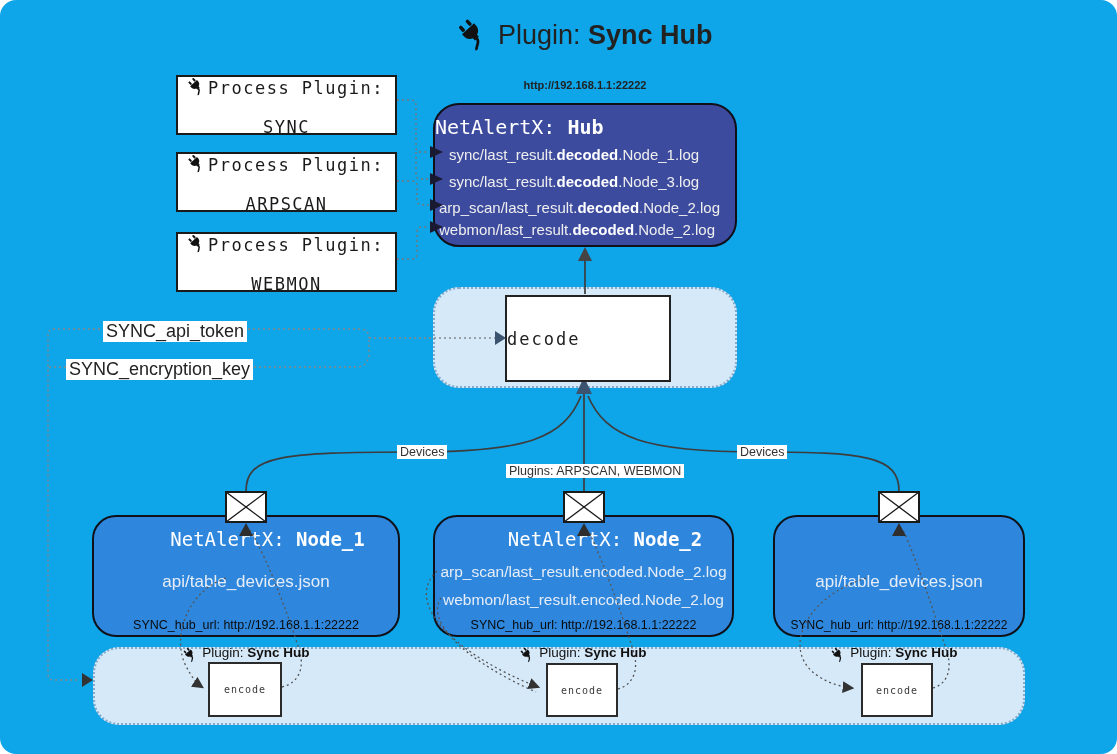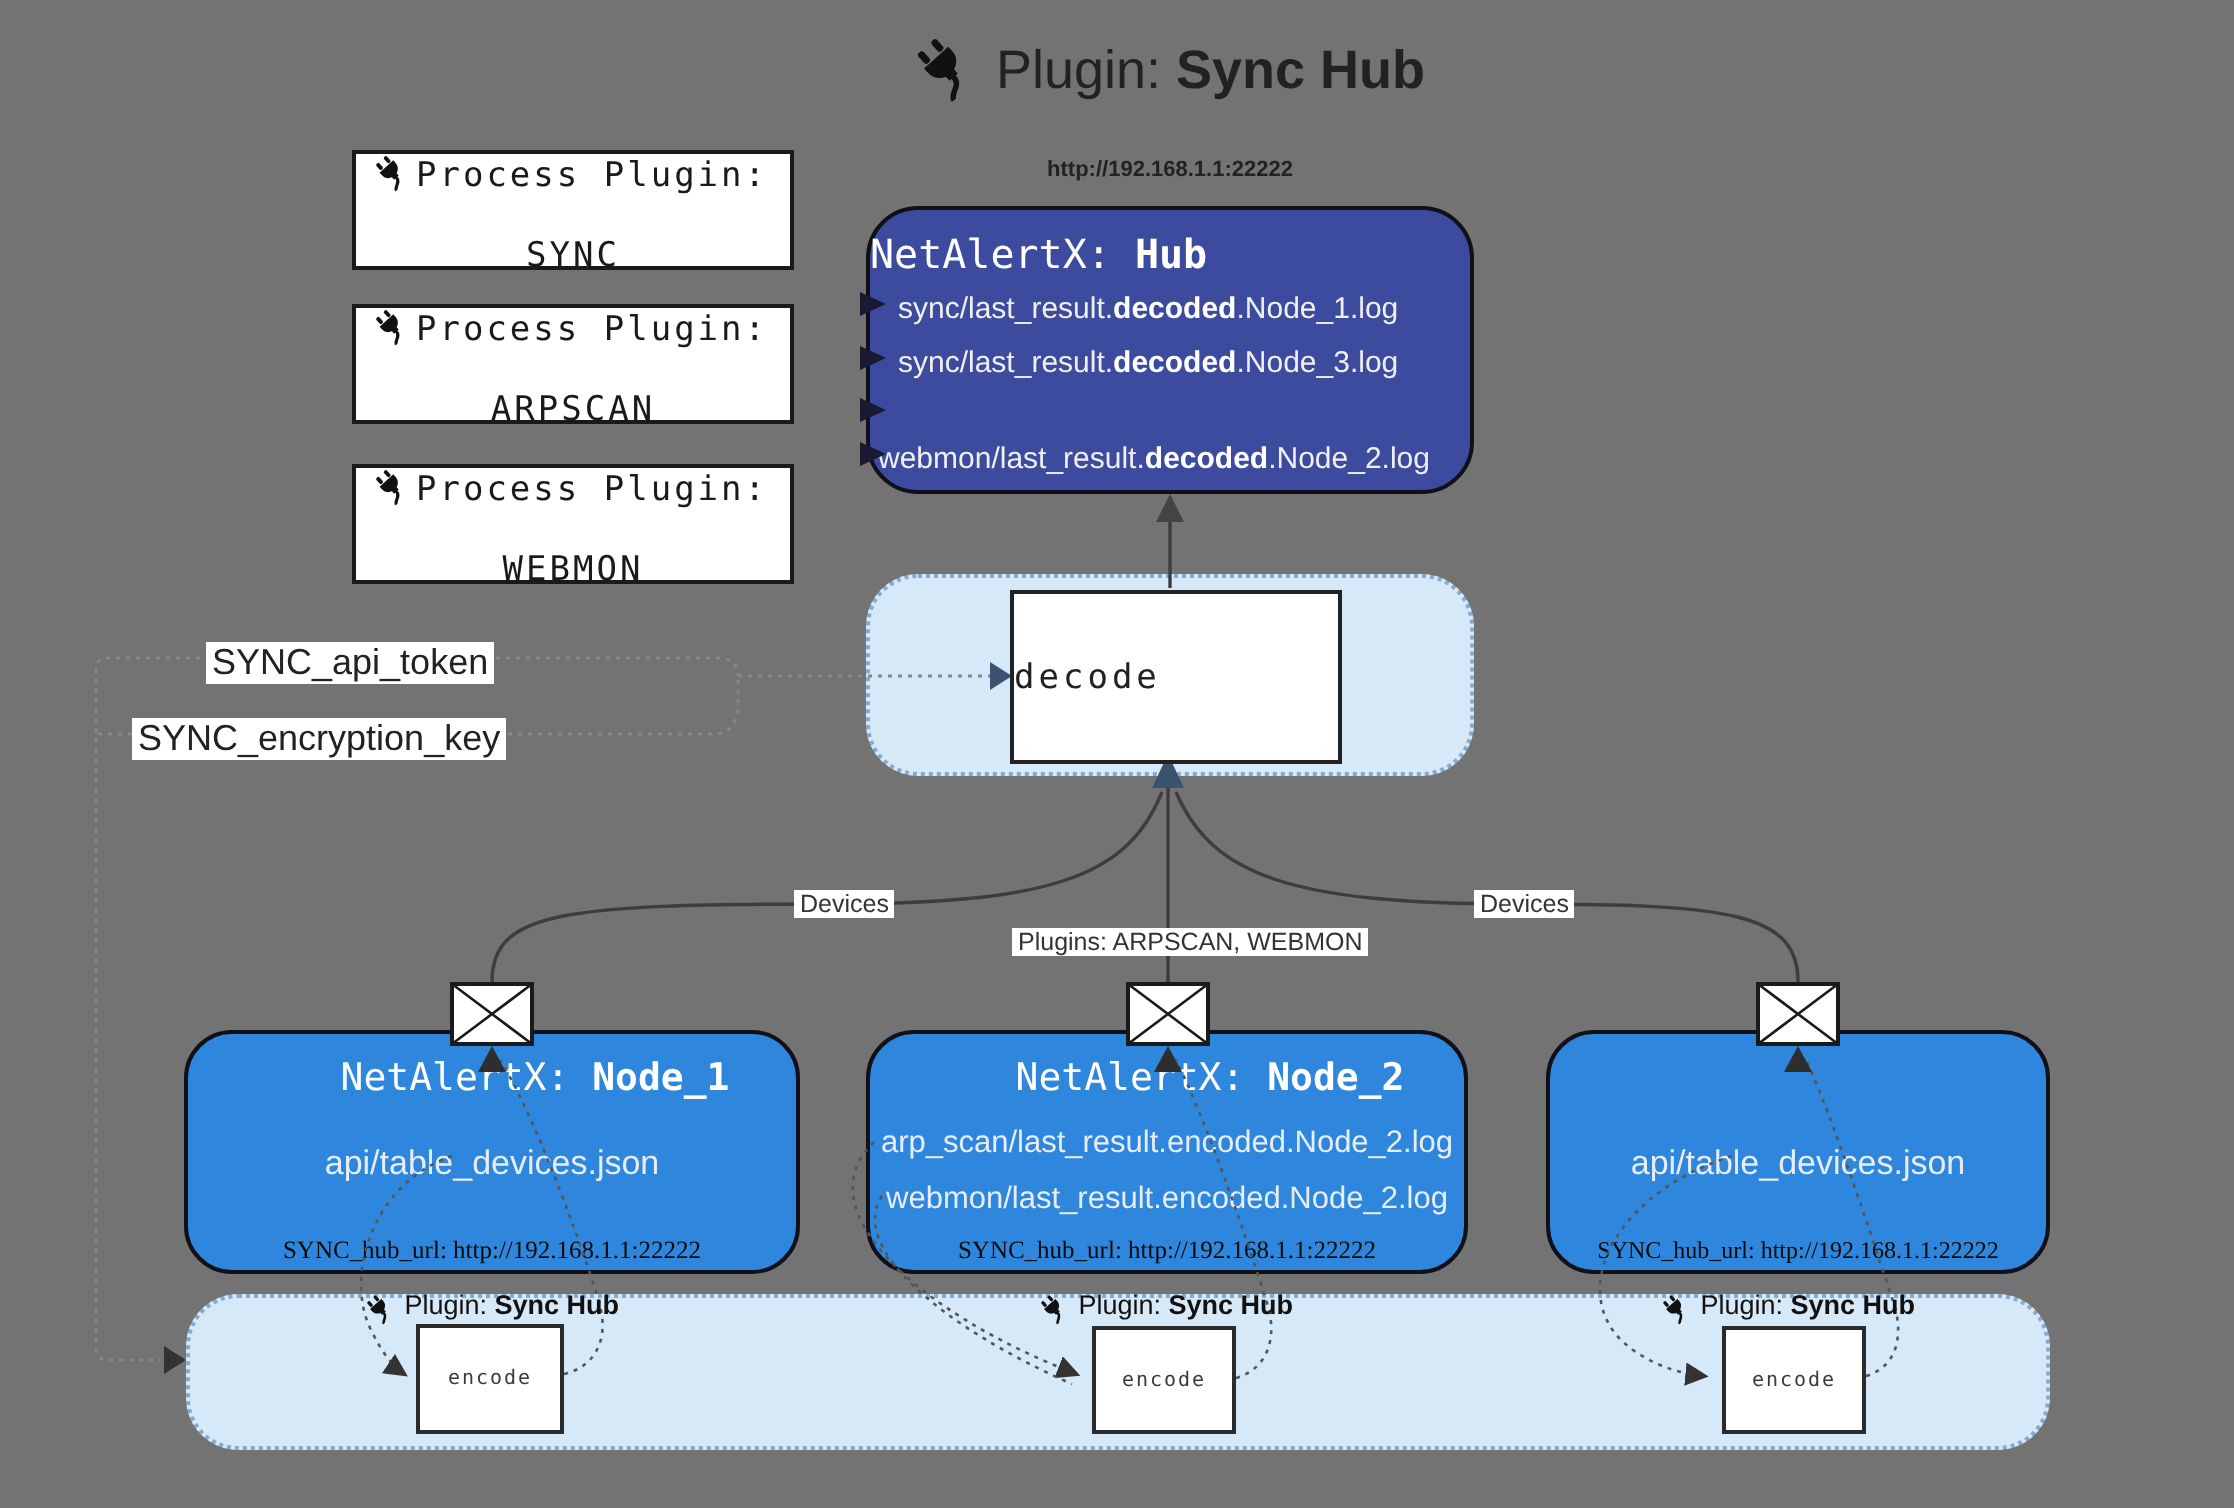--- a/index.html
+++ b/index.html
@@ -1,18 +1,18 @@
 <!DOCTYPE html>
 <html><head>
 <meta charset="utf-8">
 <style>
   html,body { margin:0; padding:0; background:#ffffff; }
   #stage {
     position:relative; width:1117px; height:754px; overflow:hidden;
-    font-family:"Liberation Sans", sans-serif; color:#222; background:#737373;
+    font-family:"Liberation Sans", sans-serif; color:#222; background:#0ea5e9;border-radius:16px;
   }
   .abs { position:absolute; }
 
   
   #title {
     left:0; right:0; top:18px; text-align:center; font-size:27px; color:#222;
     transform:translateX(28px);
   }
   #title b { font-weight:bold; }
   .plug { display:inline-block; transform:rotate(-42deg); color:#111; vertical-align:-4px; }
@@ -58,21 +58,21 @@
   #lbl-ctr   { left:506px; top:464px; }
   #lbl-dev-r { left:737px; top:445px; }
 
   
   .node {
     border-radius:24px; border:2px solid #101018; z-index:1; box-sizing:border-box;
   }
   .node .ntitle { position:absolute; left:0; right:0; top:11px; text-align:center;
     font-family:"DejaVu Sans Mono", monospace; font-size:19px; color:#fff; white-space:nowrap;padding-left:43px; }
   .node .nfile { position:absolute; left:0; right:0; text-align:center; color:#e6edf6; white-space:nowrap; }
-  .node .nurl { position:absolute; left:0; right:0; top:101px; text-align:center; font-size:12.5px; color:#0a0a0a; white-space:nowrap;font-family:Liberation Serif, serif; }
+  .node .nurl { position:absolute; left:0; right:0; top:101px; text-align:center; font-size:12.5px; color:#0a0a0a; white-space:nowrap; }
   #node1 { left:92px;  top:515px; width:308px; height:122px; }
   #node2 { left:433px; top:515px; width:301px; height:122px; }
   #node3 { left:773px; top:515px; width:252px; height:122px; }
   #node1 .nfile { top:55px; font-size:17px; }
   #node3 .nfile { top:55px; font-size:17px; }
   #node2 .f1 { top:46px; font-size:15.5px; }
   #node2 .f2 { top:74px; font-size:15.5px; }
   #node3 .nurl { font-size:12px; }
 
   
@@ -140,20 +140,21 @@
         <span>Process Plugin:</span>
       </div>
     <div class="l2">WEBMON</div>
   </div>
 
   <div id="hub-url" class="abs">http://192.168.1.1:22222</div>
   <div id="hub" class="abs" style="background:#3d4b9e">
     <div class="htitle"><span>NetAlertX: </span><b>Hub</b></div>
     <div class="hlog" style="left:14px; top:41px"><span>sync/last_result.</span><b>decoded</b><span>.Node_1.log</span></div>
     <div class="hlog" style="left:14px; top:68px"><span>sync/last_result.</span><b>decoded</b><span>.Node_3.log</span></div>
+    <div class="hlog" style="left:4px;  top:94px"><span>arp_scan/last_result.</span><b>decoded</b><span>.Node_2.log</span></div>
     <div class="hlog" style="left:4px;  top:116px"><span>webmon/last_result.</span><b>decoded</b><span>.Node_2.log</span></div>
   </div>
 
   <div id="decode-panel" class="abs panel" style="background:#d6e9f9; border:2px dotted #85aacc"></div>
   <div id="decode-box" class="abs">
       <span>decode</span>
     </div>
 
   <div id="lbl-api" class="abs chip">SYNC_api_token</div>
   <div id="lbl-key" class="abs chip">SYNC_encryption_key</div>

